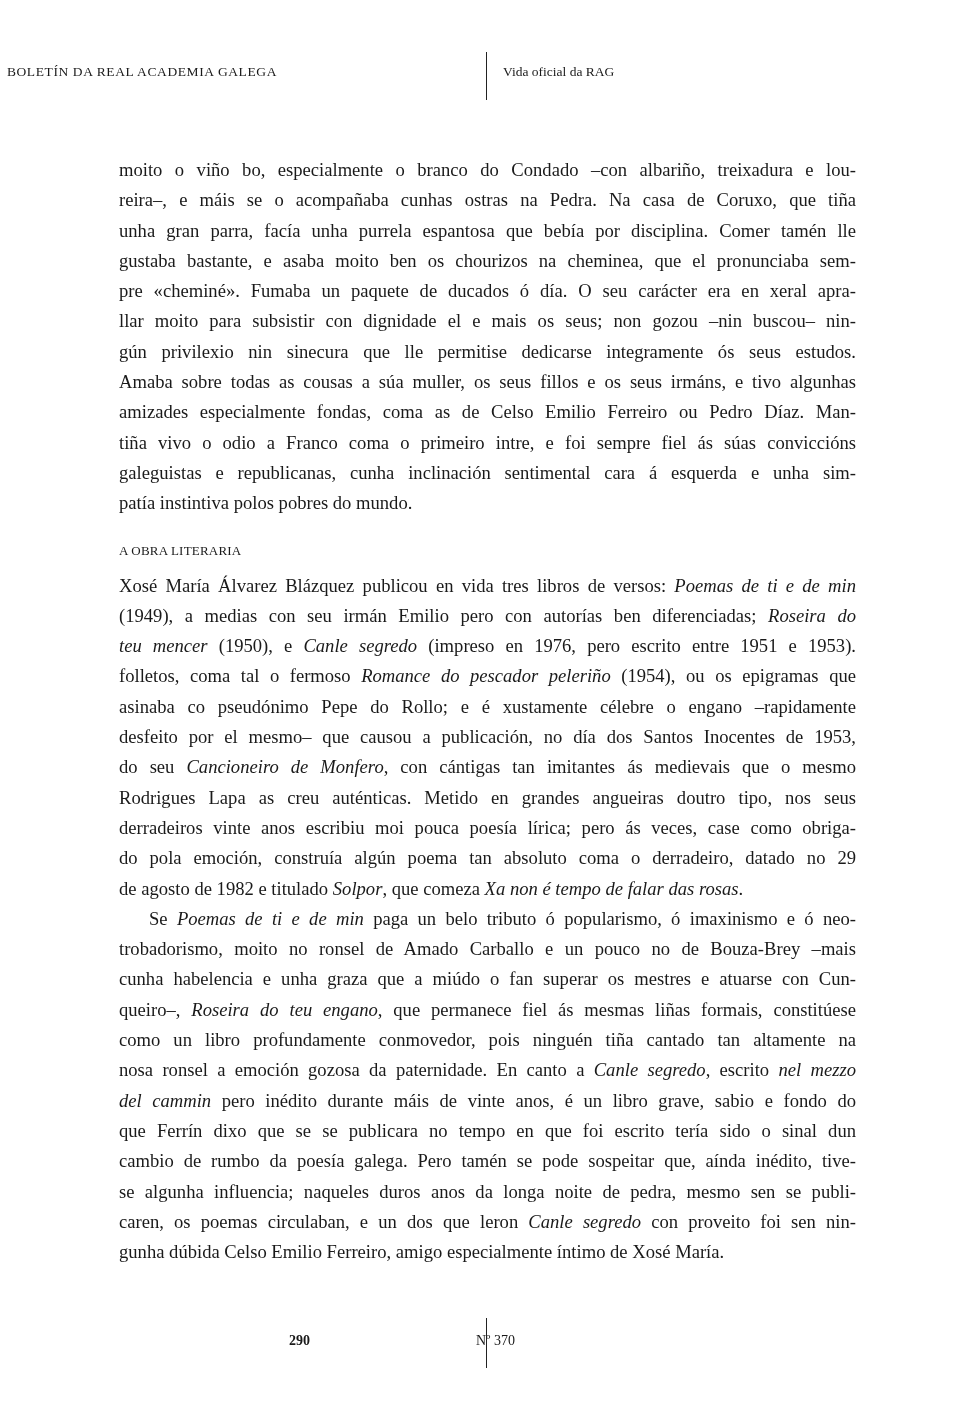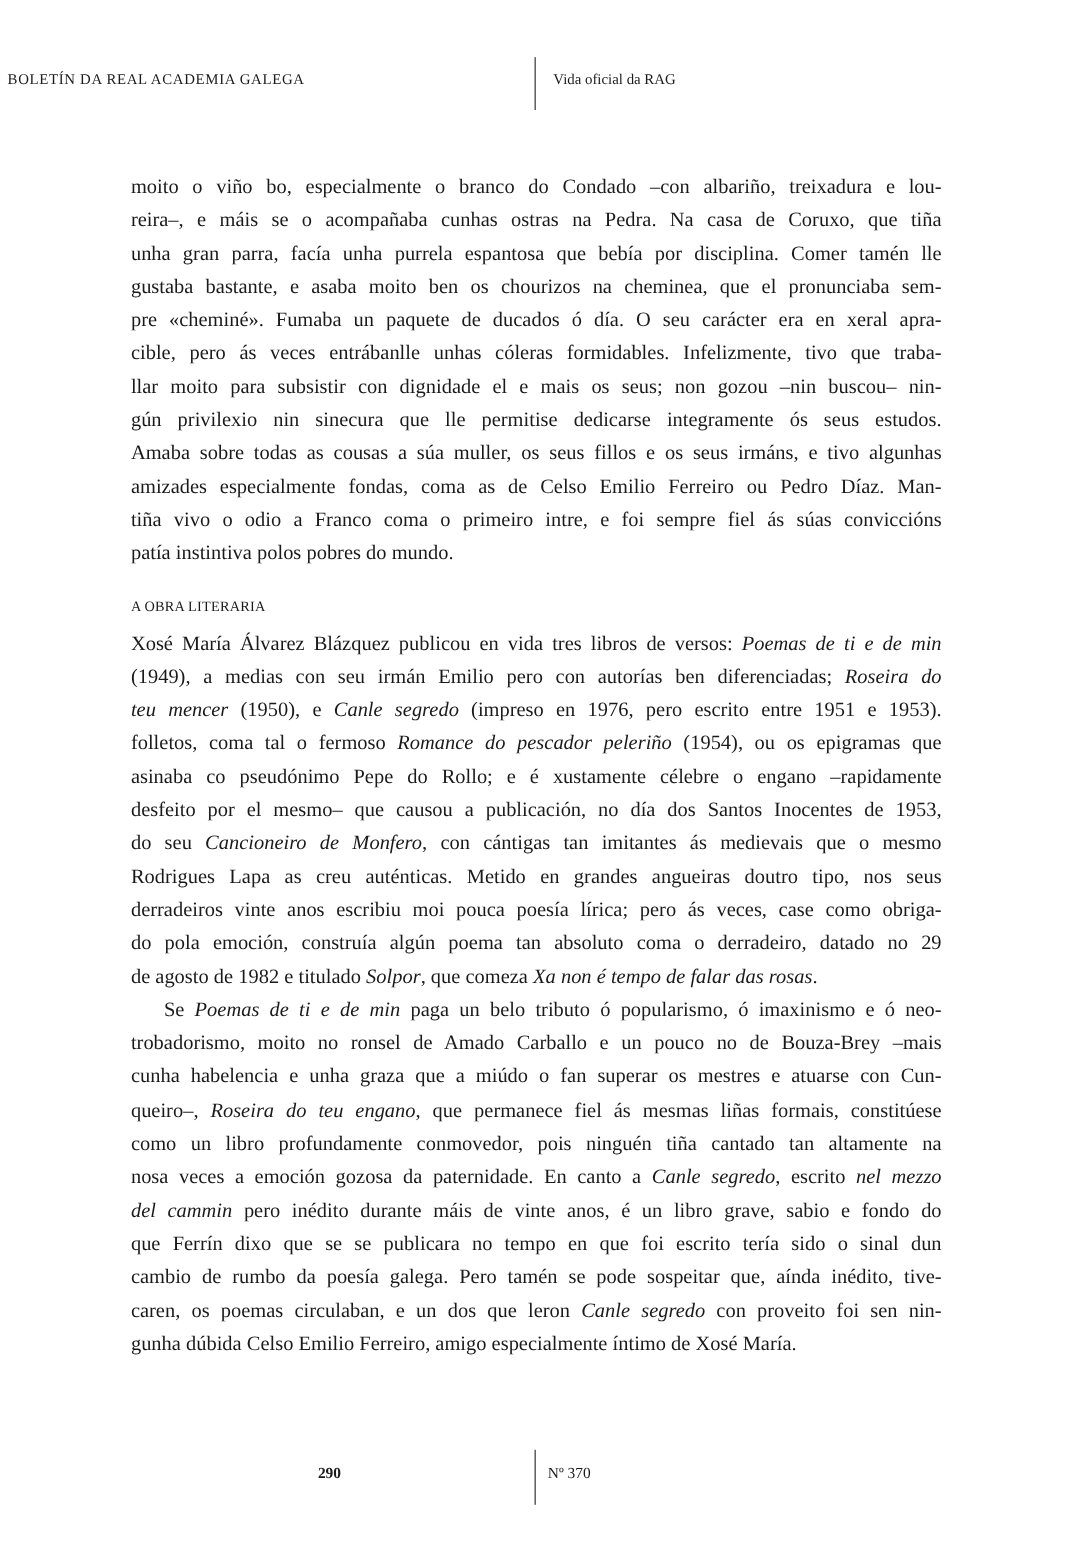--- a/index.html
+++ b/index.html
@@ -11,44 +11,44 @@
     .header .right { position: absolute; left: 503px; top: 12px; font-size: 13.5px; white-space: nowrap; }
     .body { position: absolute; left: 119px; top: 155px; width: 737px; font-size: 18.6px; line-height: 30.3px; font-family: Liberation Serif, serif; }
     .line { display: block; white-space: nowrap; text-align: justify; text-align-last: justify; height: 30.3px; }
     .line.last { text-align-last: left; }
     .line.indent { padding-left: 30px; }
     .heading { font-size: 13px; letter-spacing: 0.2px; margin-top: 12px; height: 40px; line-height: 40px; }
     i { font-style: italic; }
     .footer { position: absolute; top: 1318px; left: 0; width: 814px; height: 50px; }
     .footer .num { position: absolute; right: 504px; top: 15px; font-size: 14px; font-weight: bold; }
     .footer .rule { position: absolute; left: 486px; top: 0; width: 1px; height: 50px; background: #222; }
-    .footer .issue { position: absolute; left: 498px; top: 15px; font-size: 14px; }
+    .footer .issue { position: absolute; left: 476px; top: 15px; font-size: 14px; }
   </style>
 </head>
 <body>
 
 <div class="header">
   <span class="left">BOLETÍN DA REAL ACADEMIA GALEGA</span>
   <span class="rule"></span>
   <span class="right">Vida oficial da RAG</span>
 </div>
 
 <div class="body">
   <div>
     <span class="line">moito o viño bo, especialmente o branco do Condado –con albariño, treixadura e lou-</span>
     <span class="line">reira–, e máis se o acompañaba cunhas ostras na Pedra. Na casa de Coruxo, que tiña</span>
     <span class="line">unha gran parra, facía unha purrela espantosa que bebía por disciplina. Comer tamén lle</span>
     <span class="line">gustaba bastante, e asaba moito ben os chourizos na cheminea, que el pronunciaba sem-</span>
     <span class="line">pre «cheminé». Fumaba un paquete de ducados ó día. O seu carácter era en xeral apra-</span>
-    <span class="line">cible, pero ás veces entrábanlle unhas cóleras formidables. Infelizmente, tivo que traba-</span>
     <span class="line">llar moito para subsistir con dignidade el e mais os seus; non gozou –nin buscou– nin-</span>
     <span class="line">gún privilexio nin sinecura que lle permitise dedicarse integramente ós seus estudos.</span>
     <span class="line">Amaba sobre todas as cousas a súa muller, os seus fillos e os seus irmáns, e tivo algunhas</span>
     <span class="line">amizades especialmente fondas, coma as de Celso Emilio Ferreiro ou Pedro Díaz. Man-</span>
     <span class="line">tiña vivo o odio a Franco coma o primeiro intre, e foi sempre fiel ás súas conviccións</span>
+    <span class="line">galeguistas e republicanas, cunha inclinación sentimental cara á esquerda e unha sim-</span>
     <span class="line last">patía instintiva polos pobres do mundo.</span>
   </div>
 
   <div class="heading">A OBRA LITERARIA</div>
 
   <div>
     <span class="line"><span>Xosé María Álvarez Blázquez publicou en vida tres libros de versos: </span><i>Poemas de ti e de min</i></span>
     <span class="line"><span>(1949), a medias con seu irmán Emilio pero con autorías ben diferenciadas; </span><i>Roseira do</i></span>
     <span class="line"><i>teu mencer</i><span> (1950), e </span><i>Canle segredo</i><span> (impreso en 1976, pero escrito entre 1951 e 1953).</span></span>
     <span class="line"><span>folletos, coma tal o fermoso </span><i>Romance do pescador peleriño</i><span> (1954), ou os epigramas que</span></span>
@@ -60,24 +60,25 @@
     <span class="line">do pola emoción, construía algún poema tan absoluto coma o derradeiro, datado no 29</span>
     <span class="line last"><span>de agosto de 1982 e titulado </span><i>Solpor</i><span>, que comeza </span><i>Xa non é tempo de falar das rosas</i><span>.</span></span>
   </div>
 
   <div>
     <span class="line indent"><span>Se </span><i>Poemas de ti e de min</i><span> paga un belo tributo ó popularismo, ó imaxinismo e ó neo-</span></span>
     <span class="line">trobadorismo, moito no ronsel de Amado Carballo e un pouco no de Bouza-Brey –mais</span>
     <span class="line">cunha habelencia e unha graza que a miúdo o fan superar os mestres e atuarse con Cun-</span>
     <span class="line"><span>queiro–, </span><i>Roseira do teu engano</i><span>, que permanece fiel ás mesmas liñas formais, constitúese</span></span>
     <span class="line">como un libro profundamente conmovedor, pois ninguén tiña cantado tan altamente na</span>
-    <span class="line"><span>nosa veces a emoción gozosa da paternidade. En canto a </span><i>Canle segredo</i><span>, escrito </span><i>nel mezzo</i></span>
+    <span class="line"><span>nosa ronsel a emoción gozosa da paternidade. En canto a </span><i>Canle segredo</i><span>, escrito </span><i>nel mezzo</i></span>
     <span class="line"><i>del cammin</i><span> pero inédito durante máis de vinte anos, é un libro grave, sabio e fondo do</span></span>
     <span class="line">que Ferrín dixo que se se publicara no tempo en que foi escrito tería sido o sinal dun</span>
     <span class="line">cambio de rumbo da poesía galega. Pero tamén se pode sospeitar que, aínda inédito, tive-</span>
+    <span class="line">se algunha influencia; naqueles duros anos da longa noite de pedra, mesmo sen se publi-</span>
     <span class="line"><span>caren, os poemas circulaban, e un dos que leron </span><i>Canle segredo</i><span> con proveito foi sen nin-</span></span>
     <span class="line last">gunha dúbida Celso Emilio Ferreiro, amigo especialmente íntimo de Xosé María.</span>
   </div>
 </div>
 
 <div class="footer">
   <span class="num">290</span>
   <span class="rule"></span>
   <span class="issue">Nº 370</span>
 </div>

